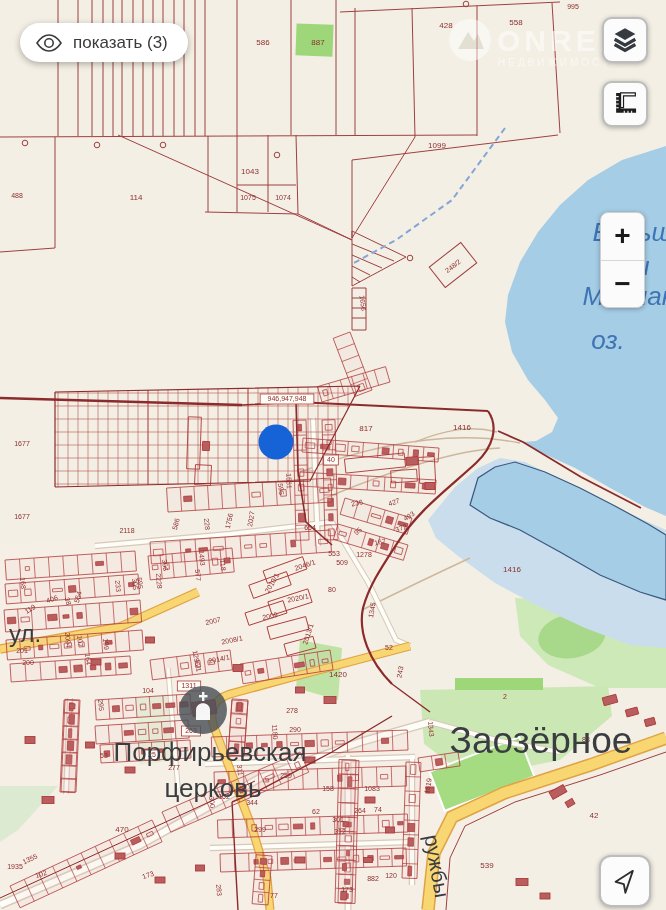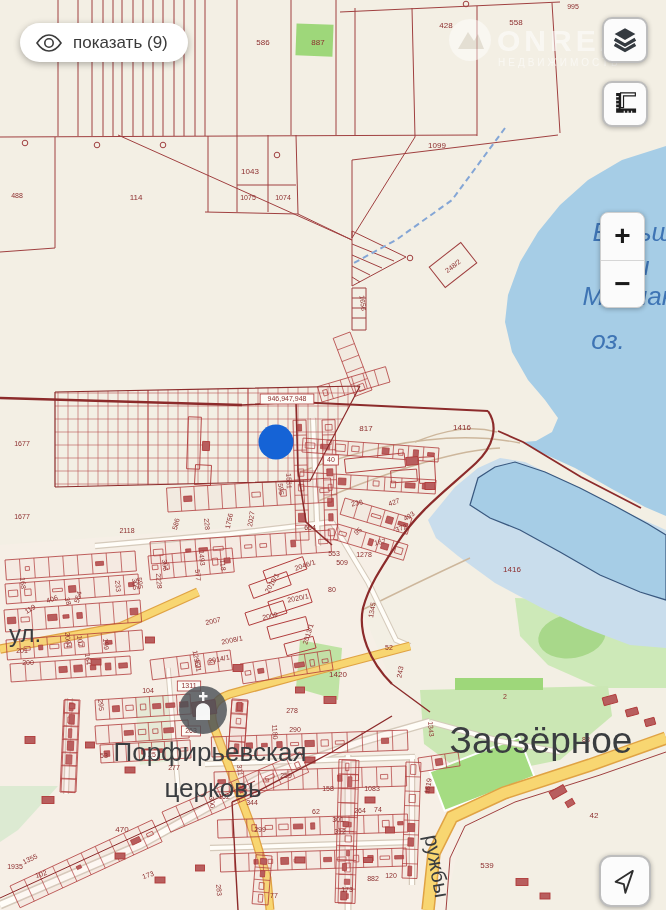--- a/index.html
+++ b/index.html
@@ -828,21 +828,21 @@
   <circle cx="276" cy="442" r="17.5" fill="#1563d6"></circle>
 </svg>
 
 <div class="btn-show">
   <span style="display:flex;">
     <svg width="26" height="18" viewBox="0 0 26 18">
           <path d="M1 9 C5 3 9 1 13 1 C17 1 21 3 25 9 C21 15 17 17 13 17 C9 17 5 15 1 9 Z" fill="none" stroke="#3c3c3c" stroke-width="1.6"></path>
           <circle cx="13" cy="9" r="4.2" fill="none" stroke="#3c3c3c" stroke-width="1.6"></circle>
         </svg>
   </span>
-  <span>показать (9)</span>
+  <span>показать (3)</span>
 </div>
 
 <div id="btn-layers" class="mbtn">
   <span style="display:flex;">
     <svg width="34" height="34" viewBox="0 0 46 46">
       <path d="M23 7 L37 15 L23 23 L9 15 Z" fill="#343a40"></path>
       <path d="M9 22 L23 30 L37 22" stroke="#343a40" stroke-width="4.5" fill="none"></path>
       <path d="M9 29 L23 37 L37 29" stroke="#343a40" stroke-width="4.5" fill="none"></path>
     </svg>
   </span>

